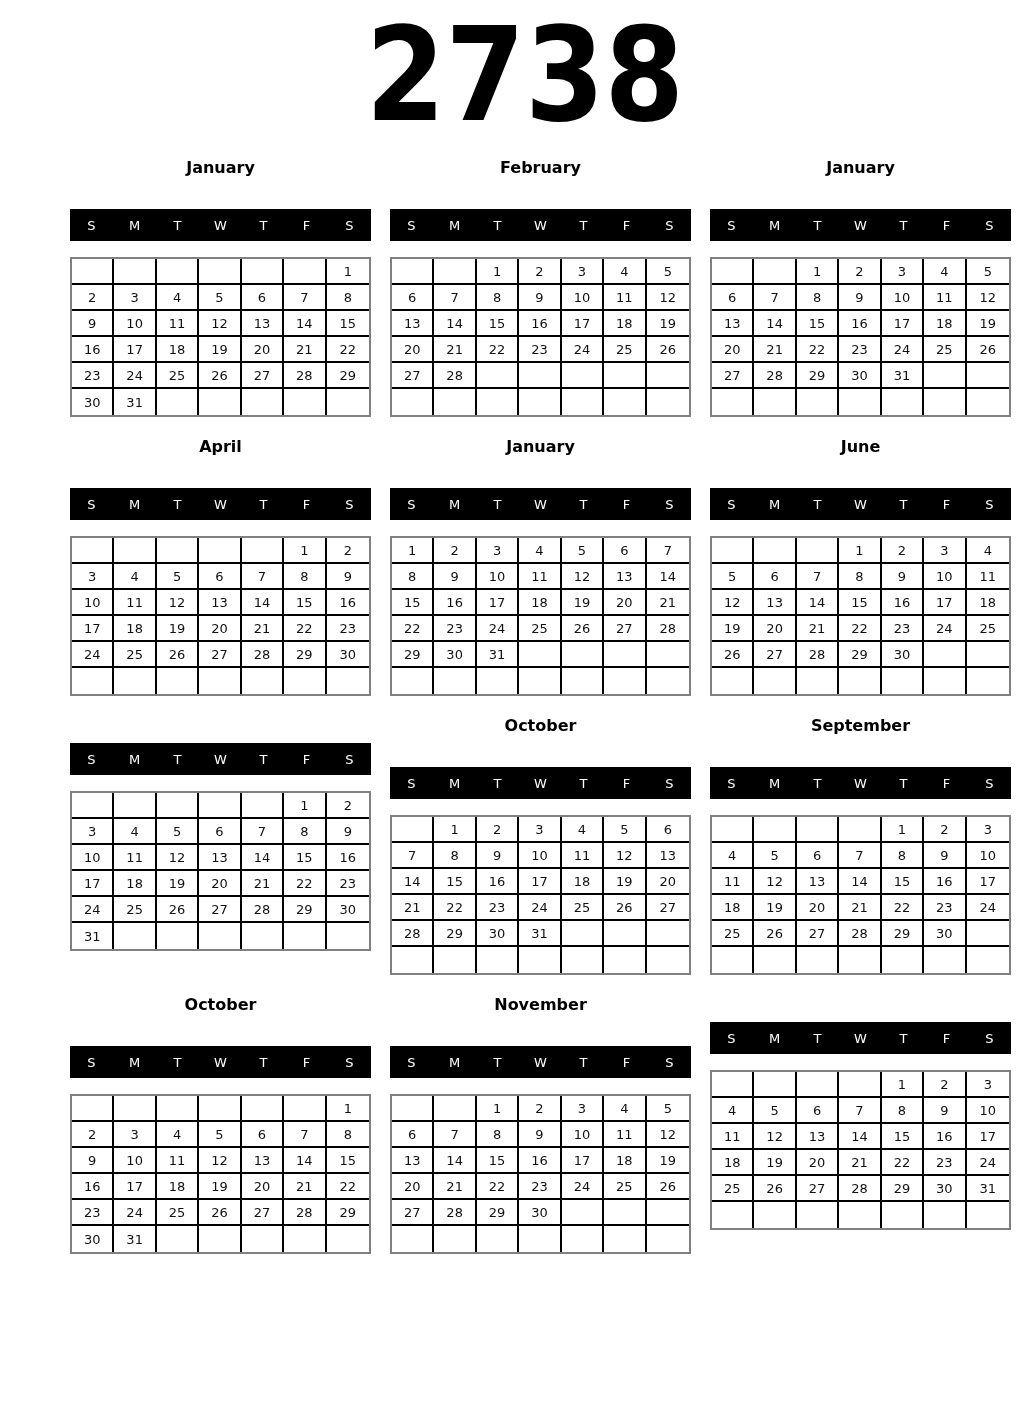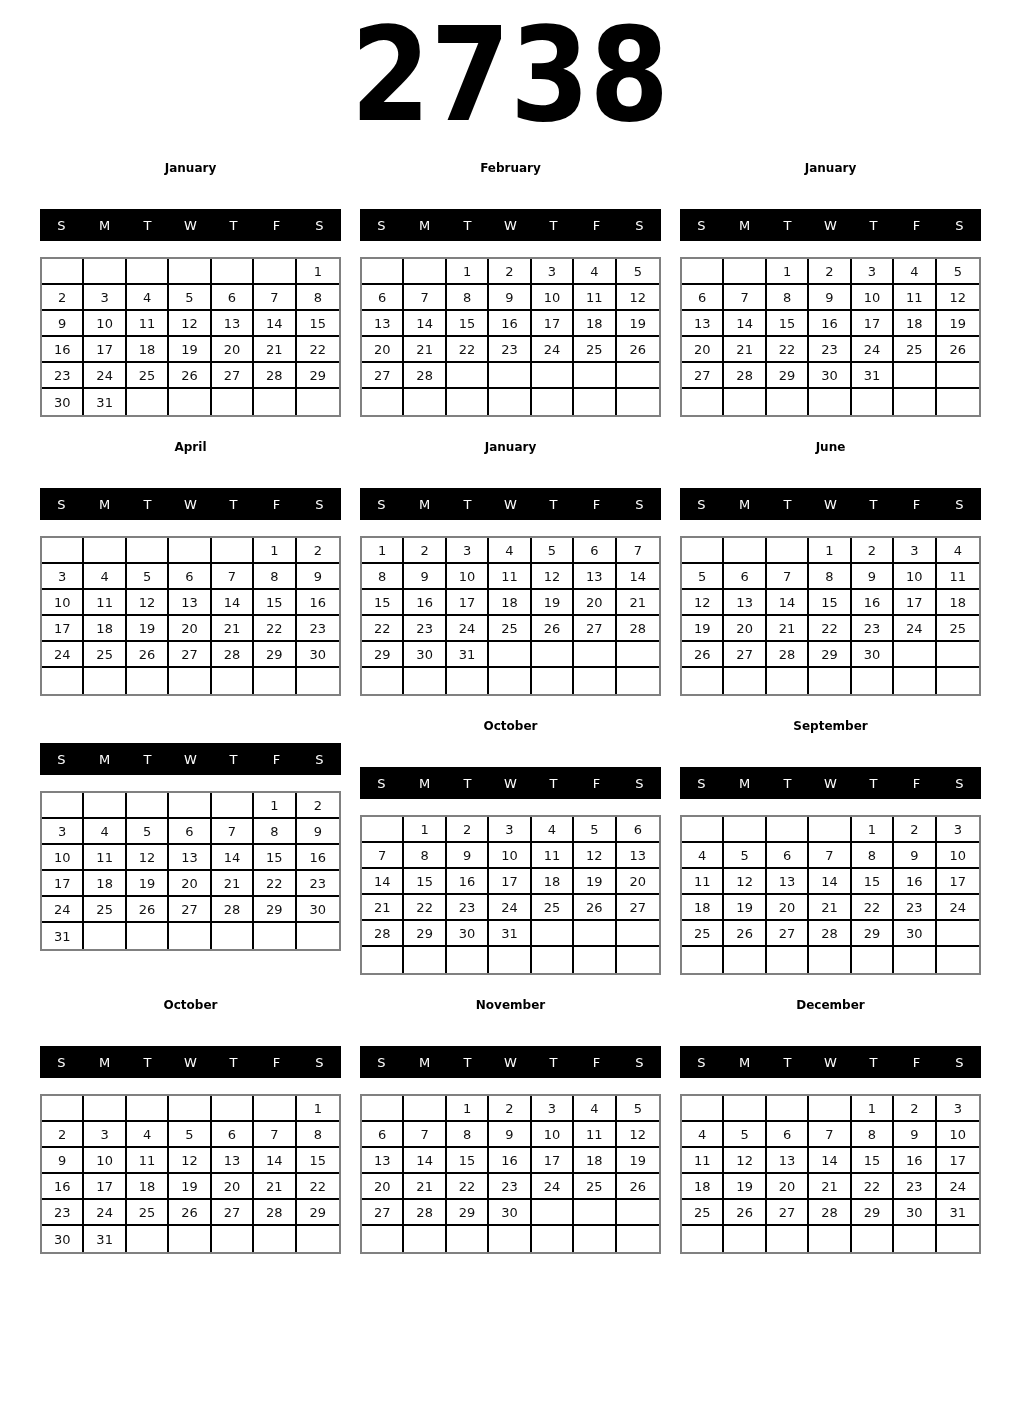--- a/index.html
+++ b/index.html
@@ -2,21 +2,21 @@
 <html style="--header-bg: #000000; --header-text: #ffffff; --outer-border: #808080; --inner-border: #000000;"><head>
 <meta charset="utf-8">
 <style>
   * { margin: 0; padding: 0; box-sizing: border-box; }
   html, body {
     width: 1020px; height: 1412px;
     background: #ffffff;
     font-family: "DejaVu Sans", "Liberation Sans", sans-serif;
     overflow: hidden;
   }
-  .page { width: 1020px; height: 1412px; position: relative; }
+  .page { width: 1020px; height: 1412px; position: relative; padding-left: 30px; }
 
   .year-title {
     height: 150px;
     line-height: 150px;
     text-align: center;
     font-size: 130px;
     font-weight: bold;
     color: #000;
     transform: scaleX(0.88);
     transform-origin: 50% 50%;
@@ -30,21 +30,21 @@
     column-gap: 19px;
     row-gap: 10px;
   }
 
   .month { height: 269px; }
 
   .month-name {
     height: 24px;
     line-height: 24px;
     text-align: center;
-    font-size: 12px;
+    font-size: 16px;
     font-weight: bold;
     color: #000;
   }
 
   .weekday-header {
     margin-top: 29px;
     height: 32px;
     background: var(--header-bg, #000);
     display: grid;
     grid-template-columns: repeat(7, 1fr);
@@ -704,21 +704,20 @@
           <div class="day-cell last-row"></div>
           <div class="day-cell last-row"></div>
           <div class="day-cell last-row"></div>
           <div class="day-cell last-row"></div>
           <div class="day-cell last-row"></div>
           <div class="day-cell last-col last-row"></div>
         </div>
   </div>
 
   <div class="month">
-    <div class="month-name">December</div>
     <div class="weekday-header">
           <div class="weekday-cell">S</div>
           <div class="weekday-cell">M</div>
           <div class="weekday-cell">T</div>
           <div class="weekday-cell">W</div>
           <div class="weekday-cell">T</div>
           <div class="weekday-cell">F</div>
           <div class="weekday-cell">S</div>
         </div>
     <div class="day-grid">

